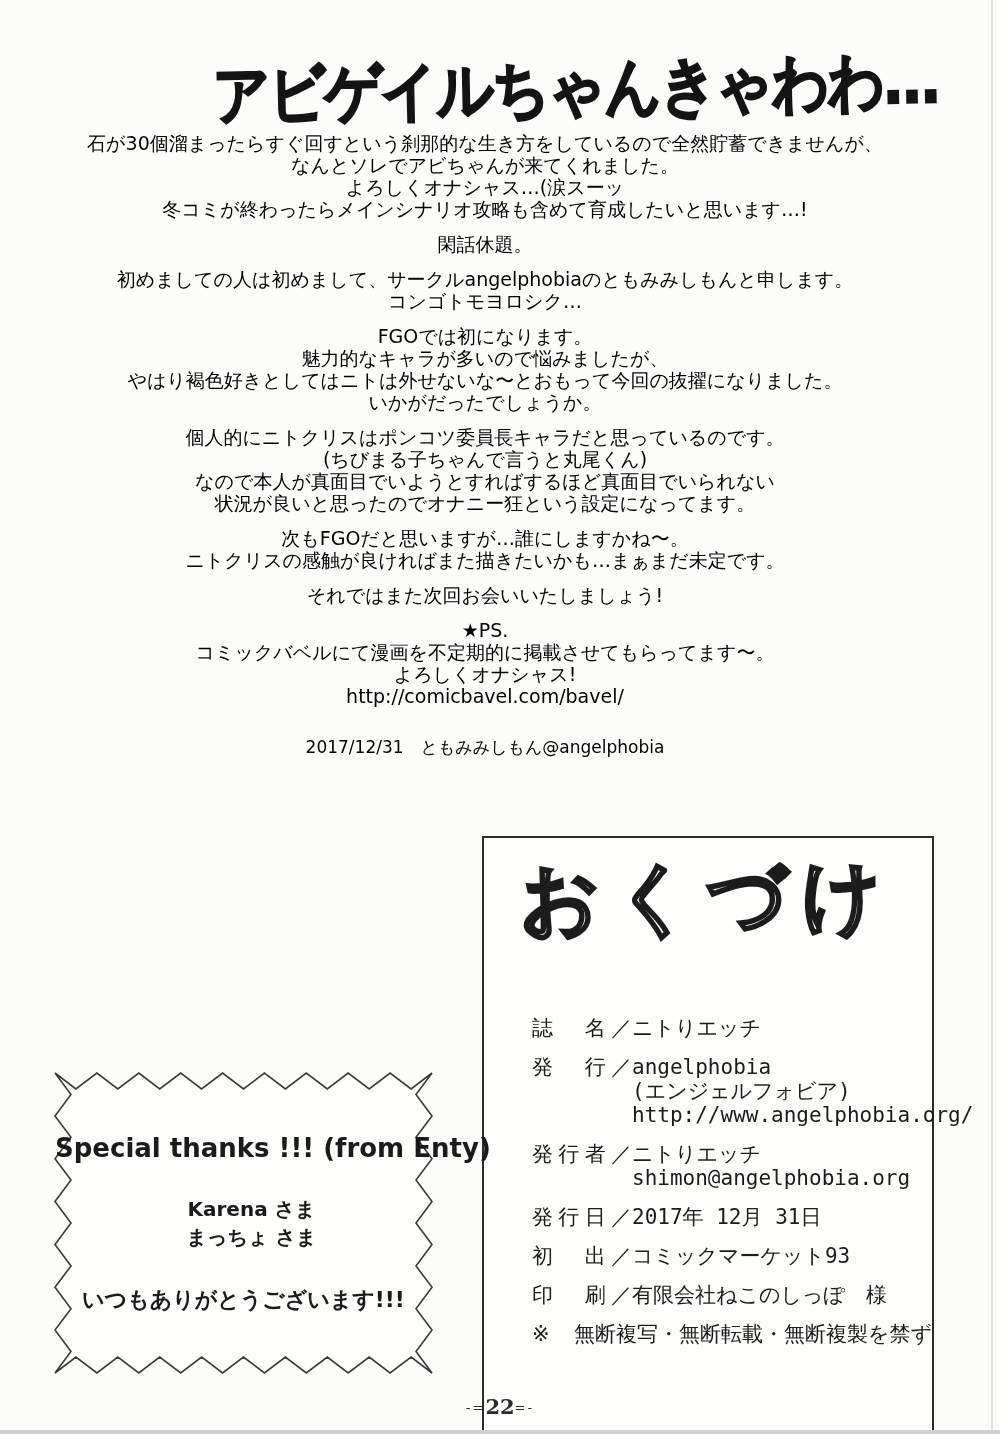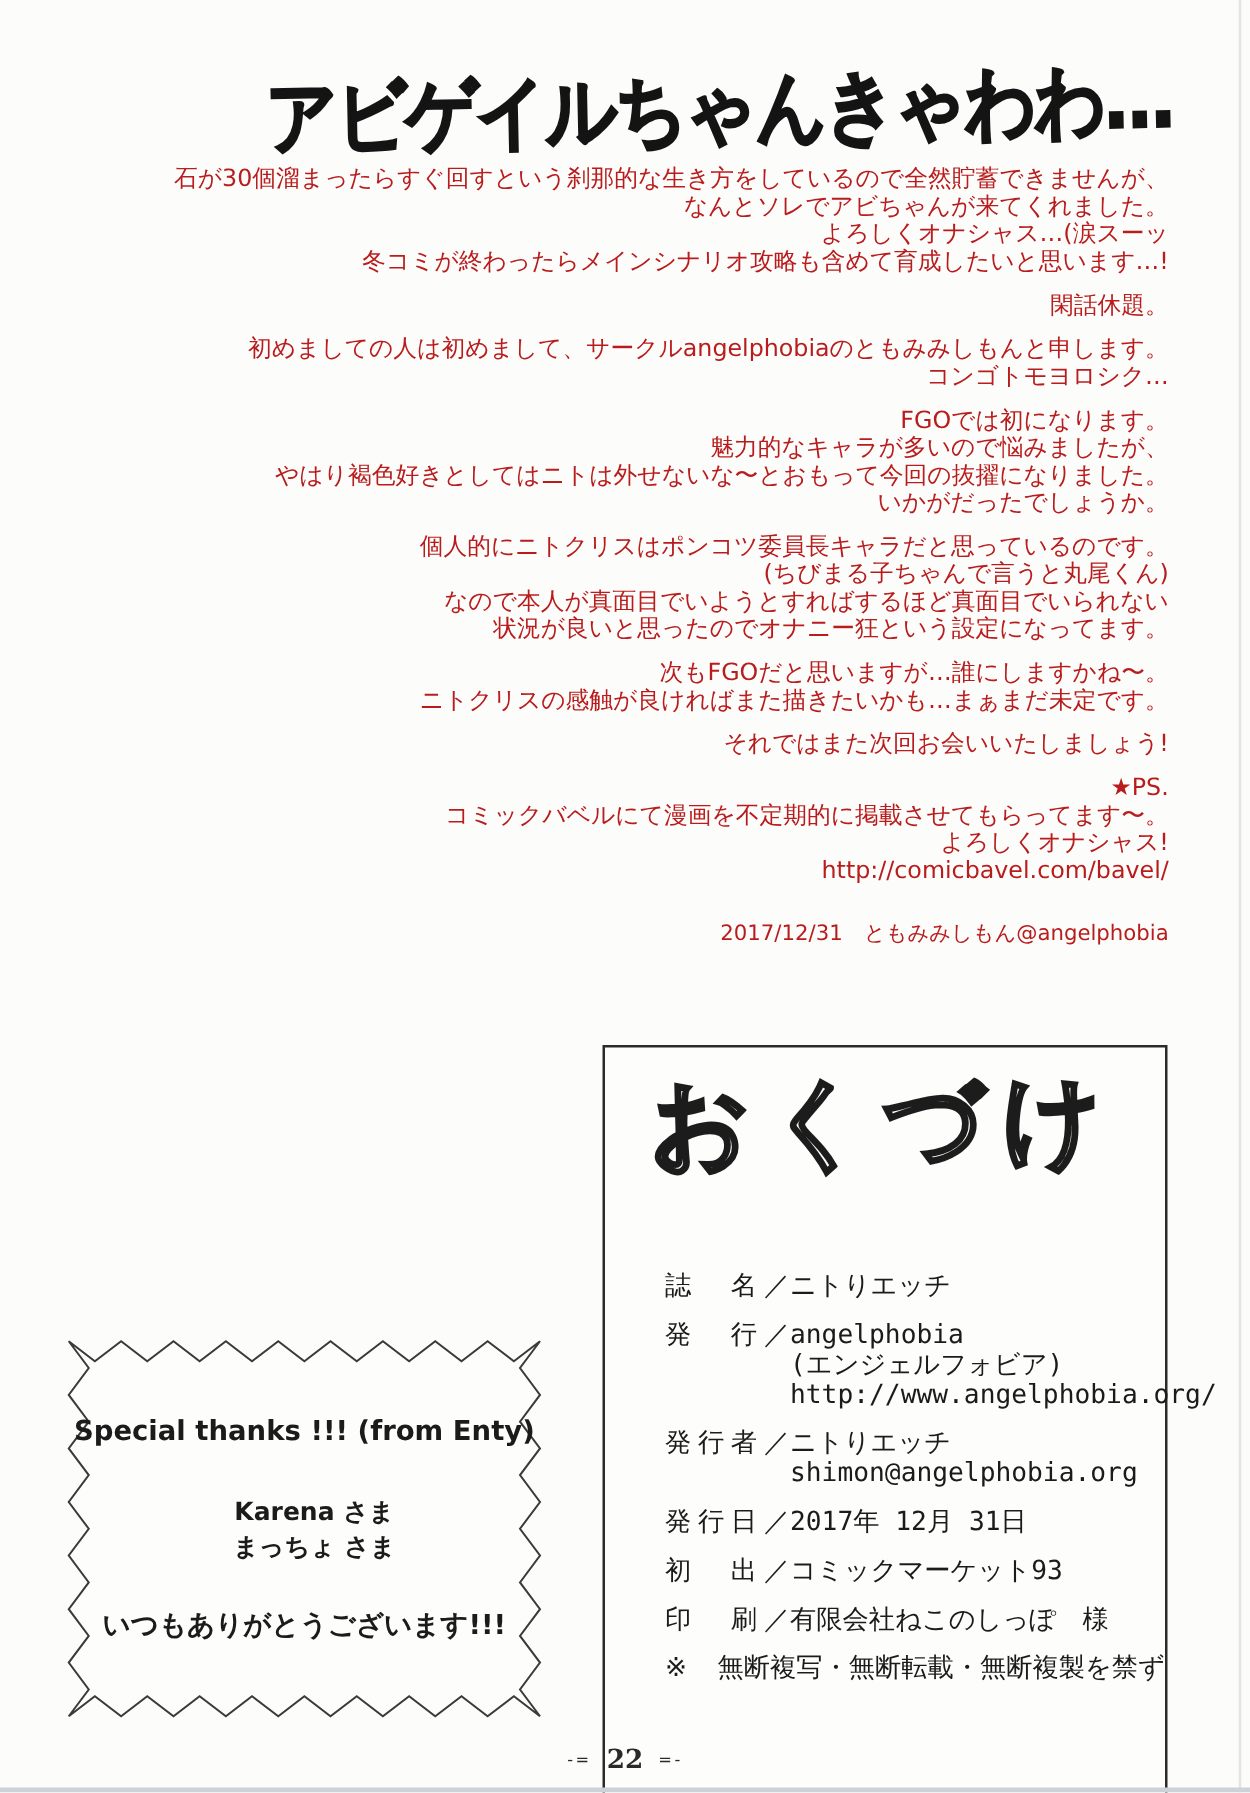--- a/index.html
+++ b/index.html
@@ -16,21 +16,21 @@
     position:absolute;top:44px;right:62px;margin:0;
     font-size:64px;line-height:1.15;font-weight:bold;
     letter-spacing:-2px;white-space:nowrap;
     transform:rotate(-1.2deg) scaleX(.88);transform-origin:right center;
     -webkit-text-stroke:2px #141414;color:#141414;
   }
 
   
   .afterword{
     position:absolute;top:132px;right:65px;width:900px;
-    text-align:right;font-size:19px;color:#b91c1c;
+    text-align:center;font-size:19px;color:#000000;
   }
   .para{margin:0 0 13px 0;}
   .line{height:22px;line-height:22px;white-space:nowrap;}
   .signature{margin-top:28px;font-size:17px;line-height:24px;white-space:nowrap;}
 
   
   .colophon{
     position:absolute;left:482px;top:836px;width:452px;height:632px;
     border:2px solid #2b2b2b;background:#fdfdfc;box-sizing:border-box;
   }
@@ -49,33 +49,33 @@
   .colophon-values{flex:1;font-family:"DejaVu Sans Mono",monospace;white-space:nowrap;}
   .colophon-notice{display:flex;font-size:21px;line-height:24px;margin-top:8px;}
   .notice-mark{flex:0 0 42px;}
   .notice-text{flex:1;white-space:nowrap;}
 
   
   .thanks{position:absolute;left:55px;top:1073px;width:377px;height:300px;}
   .burst-svg{position:absolute;left:-8px;top:-8px;}
   .thanks-heading{
     position:absolute;top:60px;left:0;right:0;text-align:center;
-    font-weight:bold;font-size:22px;white-space:nowrap;
+    font-weight:bold;font-size:26px;white-space:nowrap;
   }
   .thanks-names{position:absolute;top:122px;left:16px;right:0;text-align:center;}
   .thanks-name{font-weight:bold;font-size:20px;line-height:28px;}
   .thanks-message{
     position:absolute;top:212px;left:0;right:0;text-align:center;
     font-weight:bold;font-size:22px;white-space:nowrap;
   }
 
   
   .footer{position:absolute;top:1394px;left:0;width:1000px;text-align:center;color:#2a2a2a;}
   .pg-mark{font-size:13px;letter-spacing:2px;vertical-align:2px;}
-  .pg-num{font-family:"DejaVu Serif",serif;font-weight:bold;font-size:21px;margin:0 12px;text-align:center;}
+  .pg-num{font-family:"DejaVu Serif",serif;font-weight:bold;font-size:21px;margin:0 0;text-align:center;}
 
   
   .scan-edge-right{position:absolute;left:991px;top:0;width:2px;height:1434px;background:#e4e4e2;}
   .scan-edge-bottom{position:absolute;left:0;top:1430px;width:1000px;height:4px;background:#ccd2d6;}
 </style>
 </head>
 <body style="background: rgb(252, 252, 251); color: rgb(27, 27, 27);">
 
 <div class="page">
 

